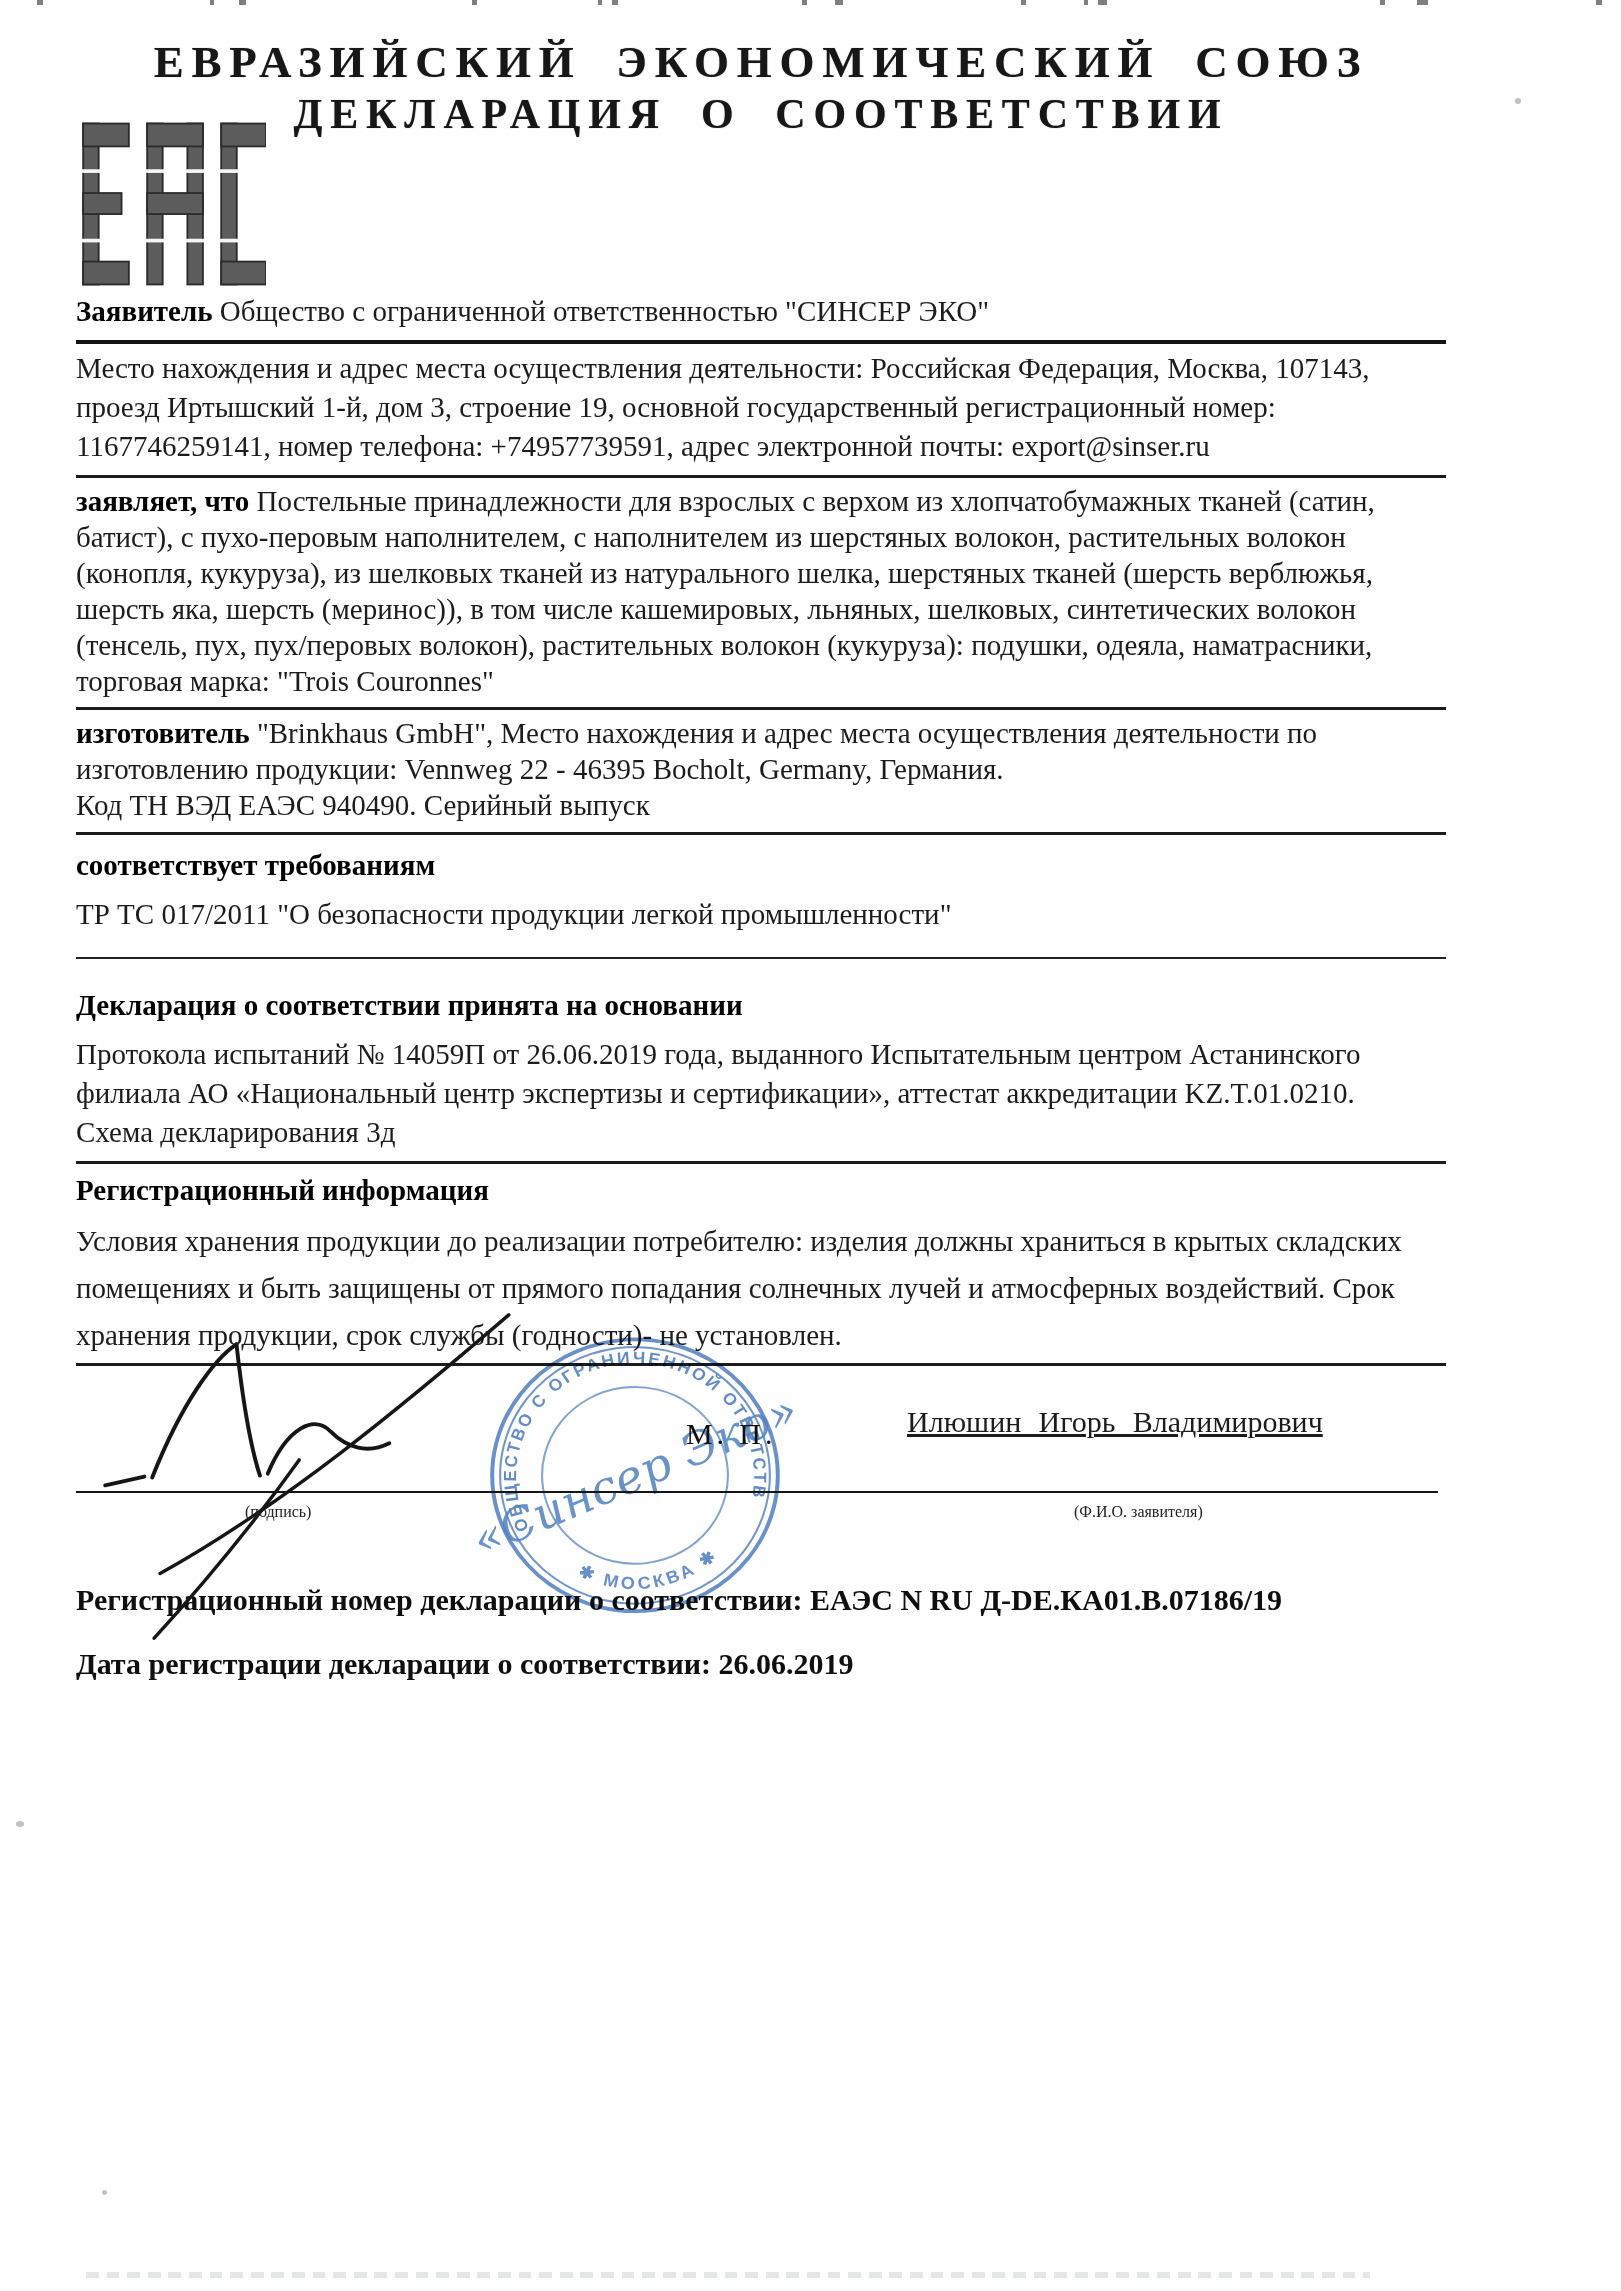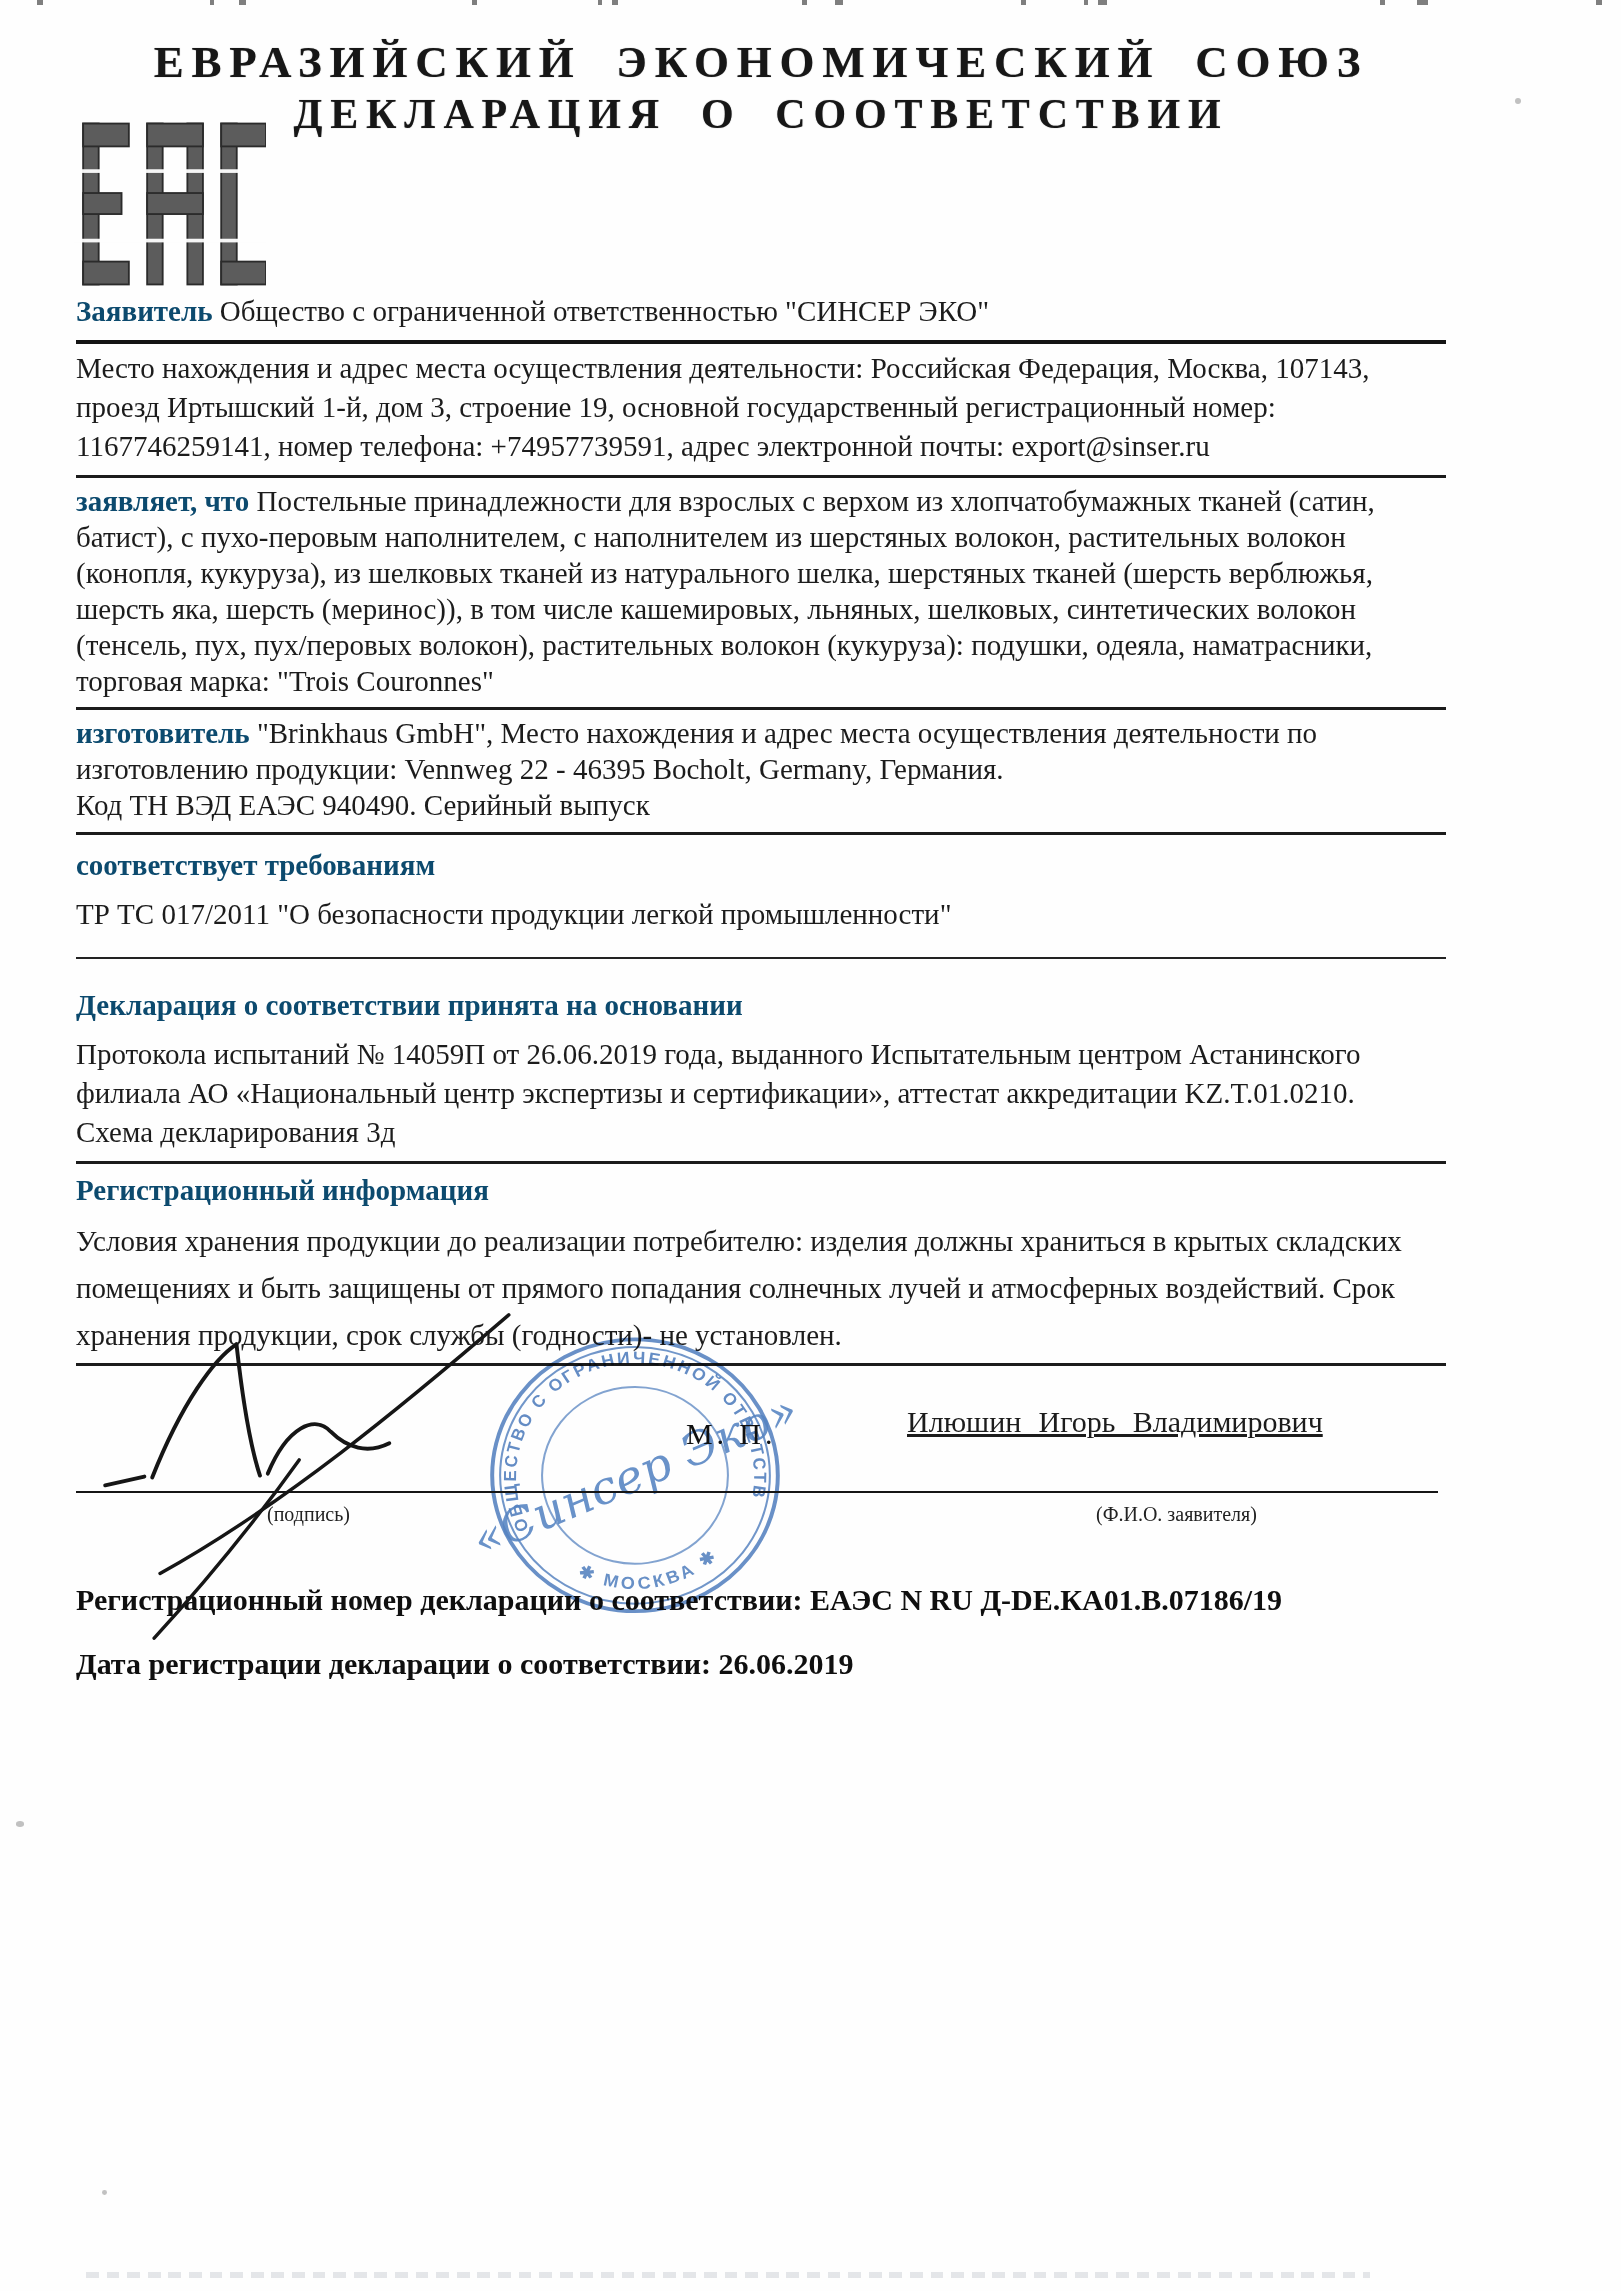--- a/index.html
+++ b/index.html
@@ -18,34 +18,34 @@
   .title{
     text-align:center;font-weight:bold;color:#171717;
     letter-spacing:7.8px;word-spacing:15.7px;line-height:1.12;
     text-shadow:0 0 1px rgba(20,20,20,.45);
   }
   .title-1{font-size:45px;}
   .title-2{font-size:42px;margin-top:3.9px;}
   .logo-eac{position:absolute;left:74px;top:110px;width:192px;height:188px;}
   .spacer-logo{height:149px;}
   p,.line{font-size:29px;line-height:39px;margin:0;}
-  b{color:#0c4a6e;}
+  b{color:#000000;}
   .rule{border-bottom:3.9px solid #1b1b1b;}
   .rule-thick{border-bottom:4.9px solid #141414;}
   .rule-thin{border-bottom:2.9px solid #222;}
   .sec{padding:4.9px 0 8.8px 0;}
   .tight{line-height:36px;}
   .airy{line-height:47px;}
   .sig-area{position:relative;height:214px;}
   .sig-svg{position:absolute;left:-9.8px;top:-69px;width:529px;height:363px;}
   .stamp-svg{position:absolute;left:372px;top:-61px;width:374px;height:345px;mix-blend-mode:multiply;opacity:.92;}
   .mp-label{position:absolute;left:610px;top:51px;font-size:30px;letter-spacing:3.9px;color:#101010;}
   .sig-name{position:absolute;left:831px;top:39px;font-size:30px;word-spacing:9.8px;text-decoration:underline;}
   .sig-line{position:absolute;left:0;right:7.8px;top:125px;border-bottom:2.9px solid #151515;}
-  .cap{position:absolute;top:137px;font-size:20px;color:#222;margin-left:22px;}
+  .cap{position:absolute;top:137px;font-size:16px;color:#222;}
   .cap-sign{left:169px;}
   .cap-fio{left:998px;}
   .footer-line{font-size:30px;font-weight:bold;color:#0f0f0f;line-height:39px;}
   .footer-line + .footer-line{margin-top:25.5px;}
   .scan-tick{position:absolute;top:0;height:4.9px;background:#3a3a3a;opacity:.65;}
   .speck{position:absolute;background:#777;border-radius:50%;opacity:.45;}
   .bottom-noise{
     position:absolute;left:86px;top:2272px;width:1284px;height:5.9px;opacity:.35;filter:blur(0.6px);
     background:repeating-linear-gradient(90deg, rgba(110,120,135,.5) 0 12.7px, transparent 12.7px 20.6px);
   }

